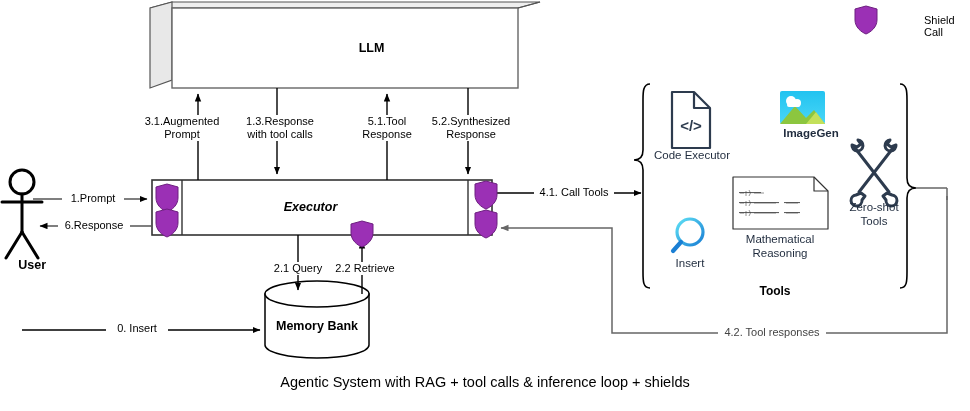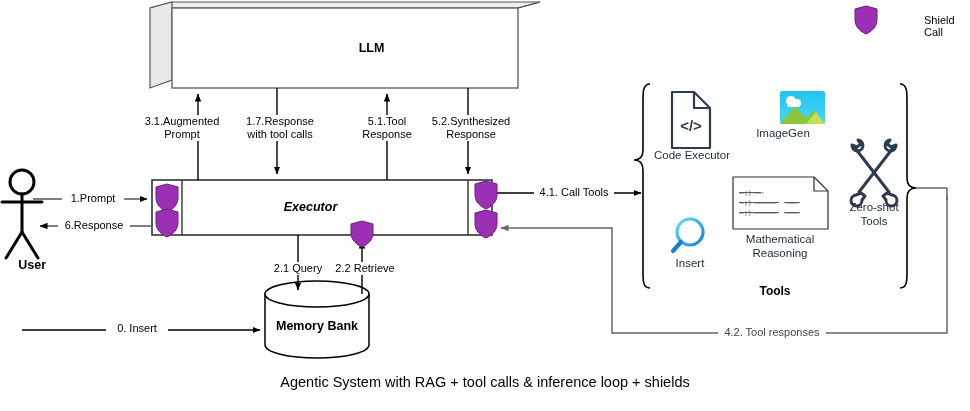--- a/index.html
+++ b/index.html
@@ -218,39 +218,39 @@
     </g>
   </svg>
 
   <div class="boxtext" style="left:172px; top:41px; width:399px;">LLM</div>
   <div class="boxtext" style="left:182px; top:200px; width:257px;font-style:italic;">Executor</div>
   <div class="boxtext" style="left:265px; top:319px; width:104px;">Memory Bank</div>
   <div class="boxtext" style="left:0px; top:258px; width:46px;text-align:right;">User</div>
 
   <div class="lbl" style="left:144px; top:115px; width:76px;">3.1.Augmented
 Prompt</div>
-  <div class="lbl" style="left:236px; top:115px; width:88px;">1.7.Response
+  <div class="lbl" style="left:236px; top:115px; width:88px;">1.3.Response
 with tool calls</div>
   <div class="lbl" style="left:350px; top:115px; width:74px;">5.1.Tool
 Response</div>
   <div class="lbl" style="left:426px; top:115px; width:90px;">5.2.Synthesized
 Response</div>
 
   <div class="lbl" style="left:62px; top:192px; width:62px;">1.Prompt</div>
   <div class="lbl" style="left:58px; top:219px; width:72px;">6.Response</div>
 
   <div class="lbl" style="left:268px; top:262px; width:60px;">2.1 Query</div>
   <div class="lbl" style="left:330px; top:262px; width:70px;">2.2 Retrieve</div>
 
   <div class="lbl" style="left:106px; top:322px; width:62px;">0. Insert</div>
   <div class="lbl" style="left:534px; top:186px; width:80px;">4.1. Call Tools</div>
   <div class="lbl" style="left:718px; top:326px; width:108px; color:#444;">4.2. Tool responses</div>
 
   <div class="icon-label" style="left:648px; top:148px; width:88px;text-align:center;">Code Executor</div>
-  <div class="icon-label" style="left:748px; top:126px; width:70px;">ImageGen</div>
+  <div class="icon-label" style="left:776px; top:126px; width:70px;font-weight:bold;">ImageGen</div>
   <div class="icon-label" style="left:660px; top:256px; width:60px;">Insert</div>
   <div class="icon-label" style="left:730px; top:232px; width:100px; white-space:pre-line;">Mathematical
 Reasoning</div>
   <div class="icon-label" style="left:840px; top:200px; width:68px; white-space:pre-line;">Zero-shot
 Tools</div>
 
   <div class="tools-title" style="left:720px; top:284px; width:110px;">Tools</div>
 
   <div class="legend-label" style="left:884px; top:14px;">Shield Call</div>
 

